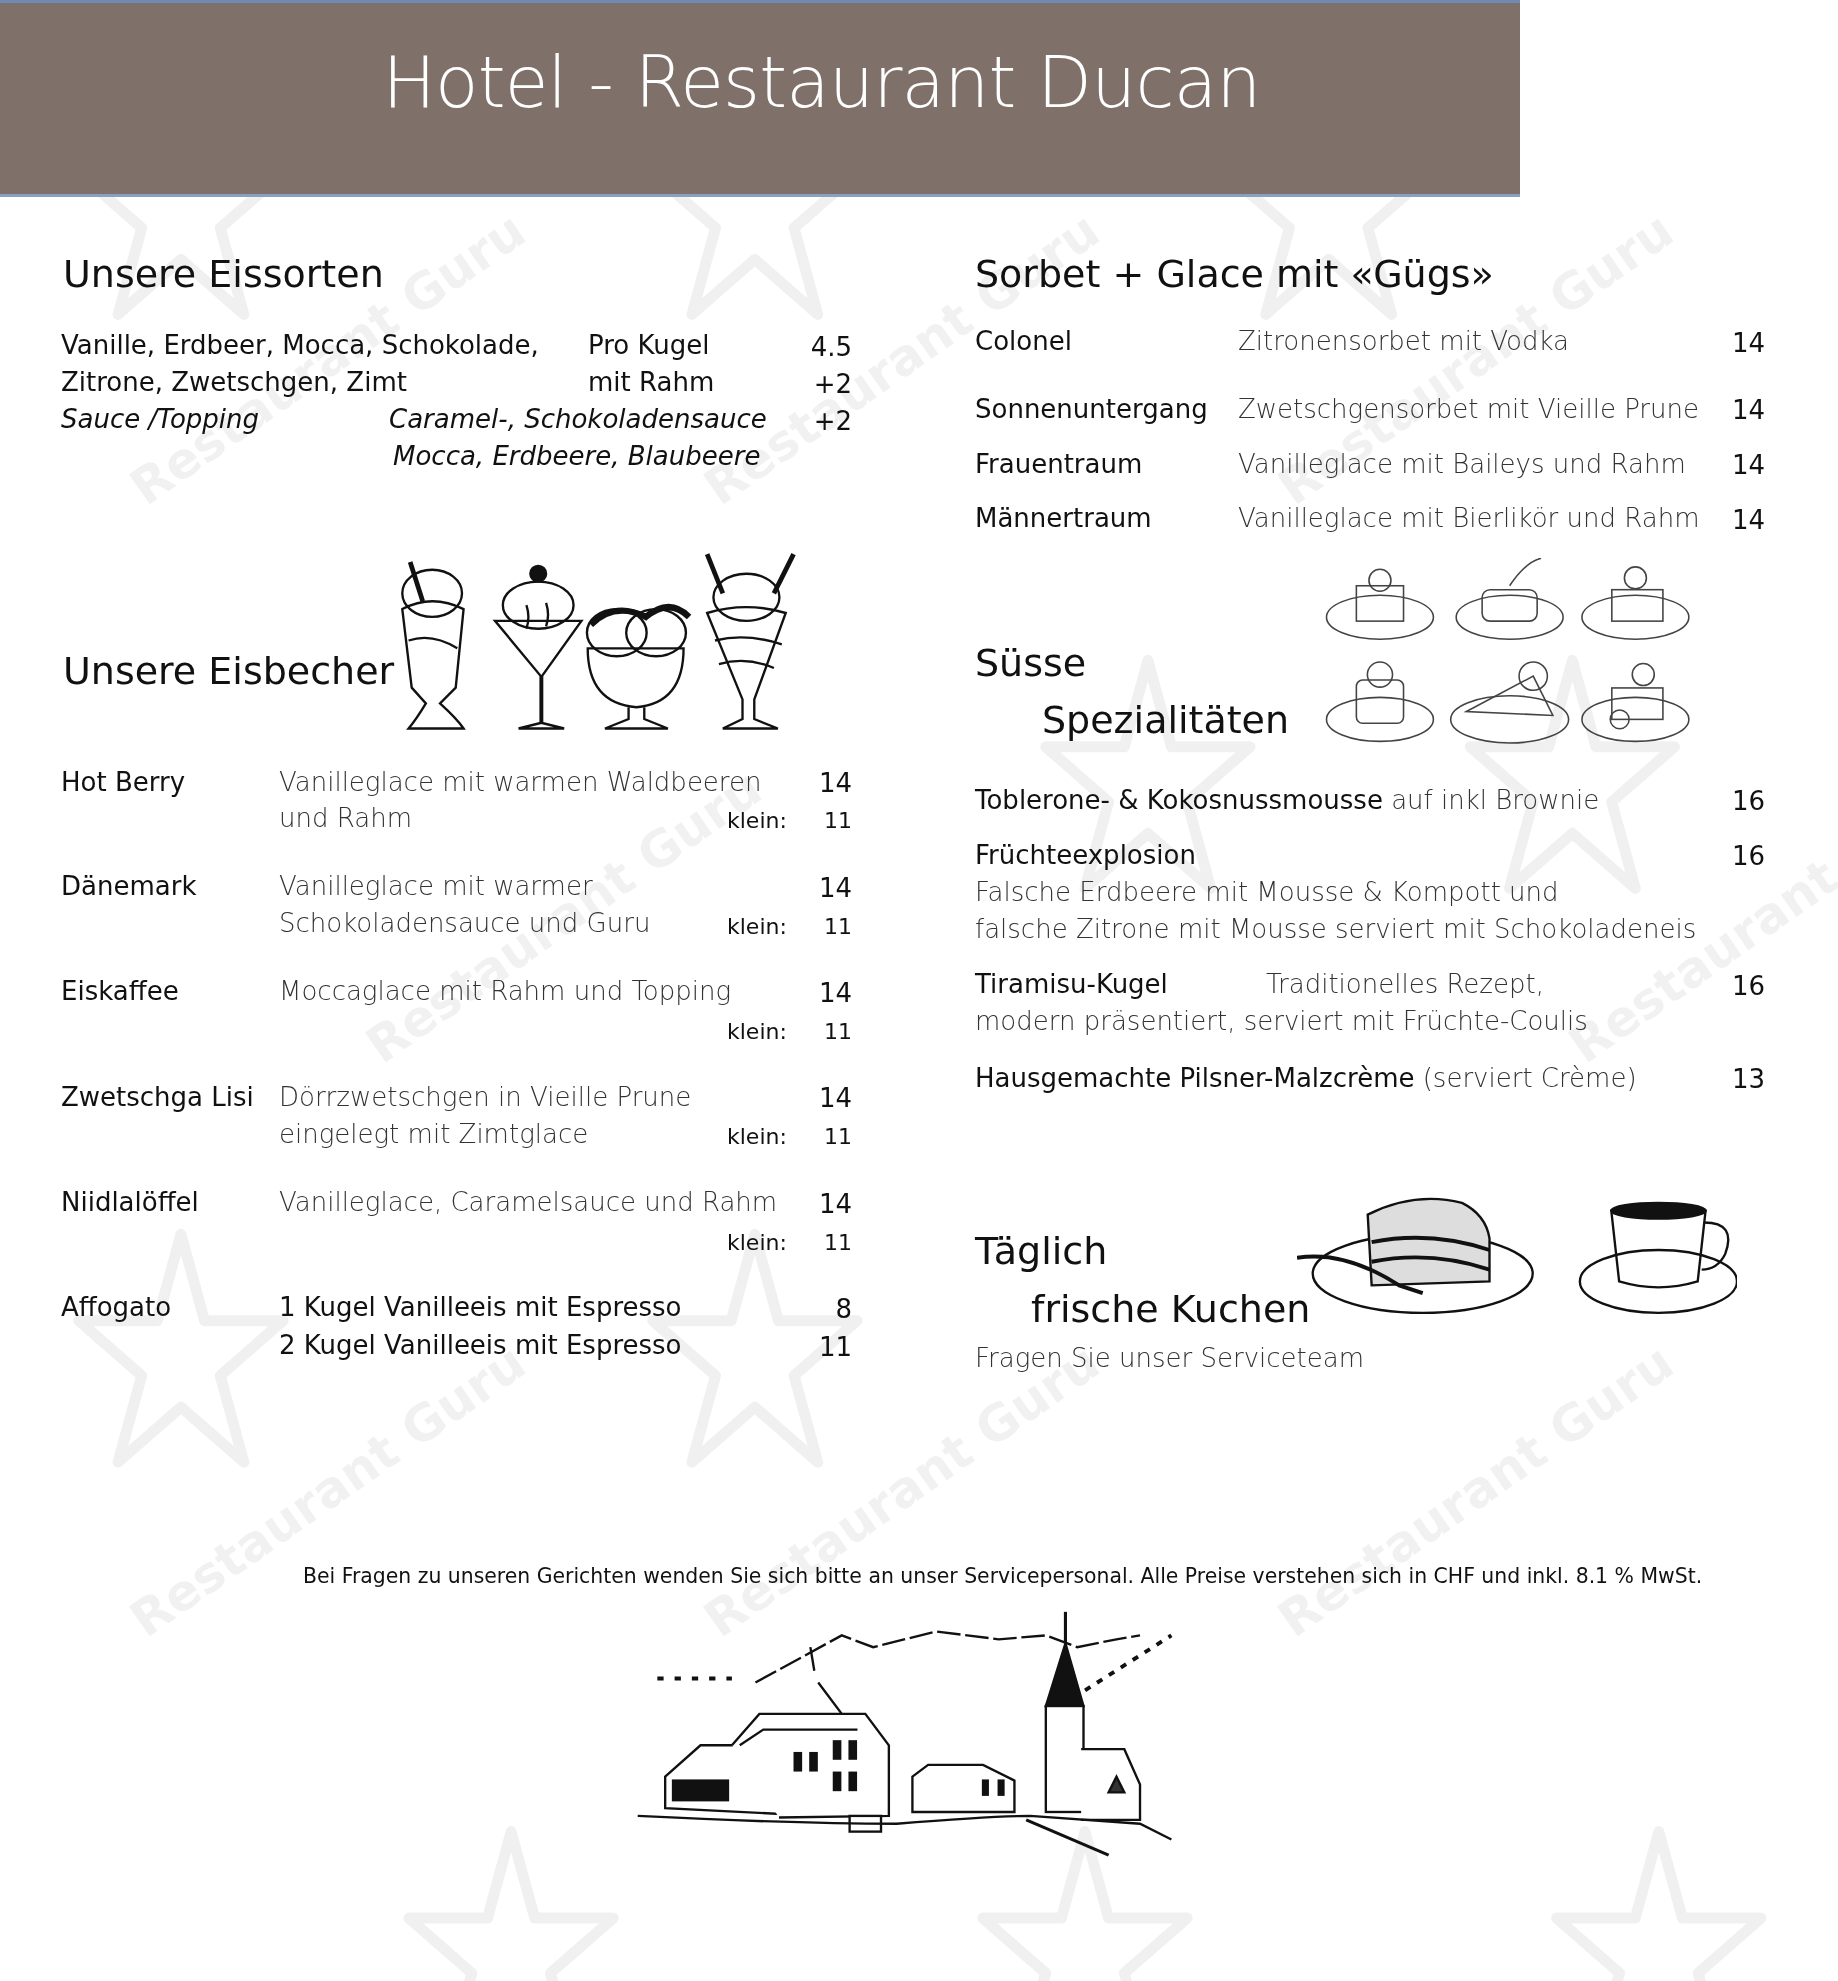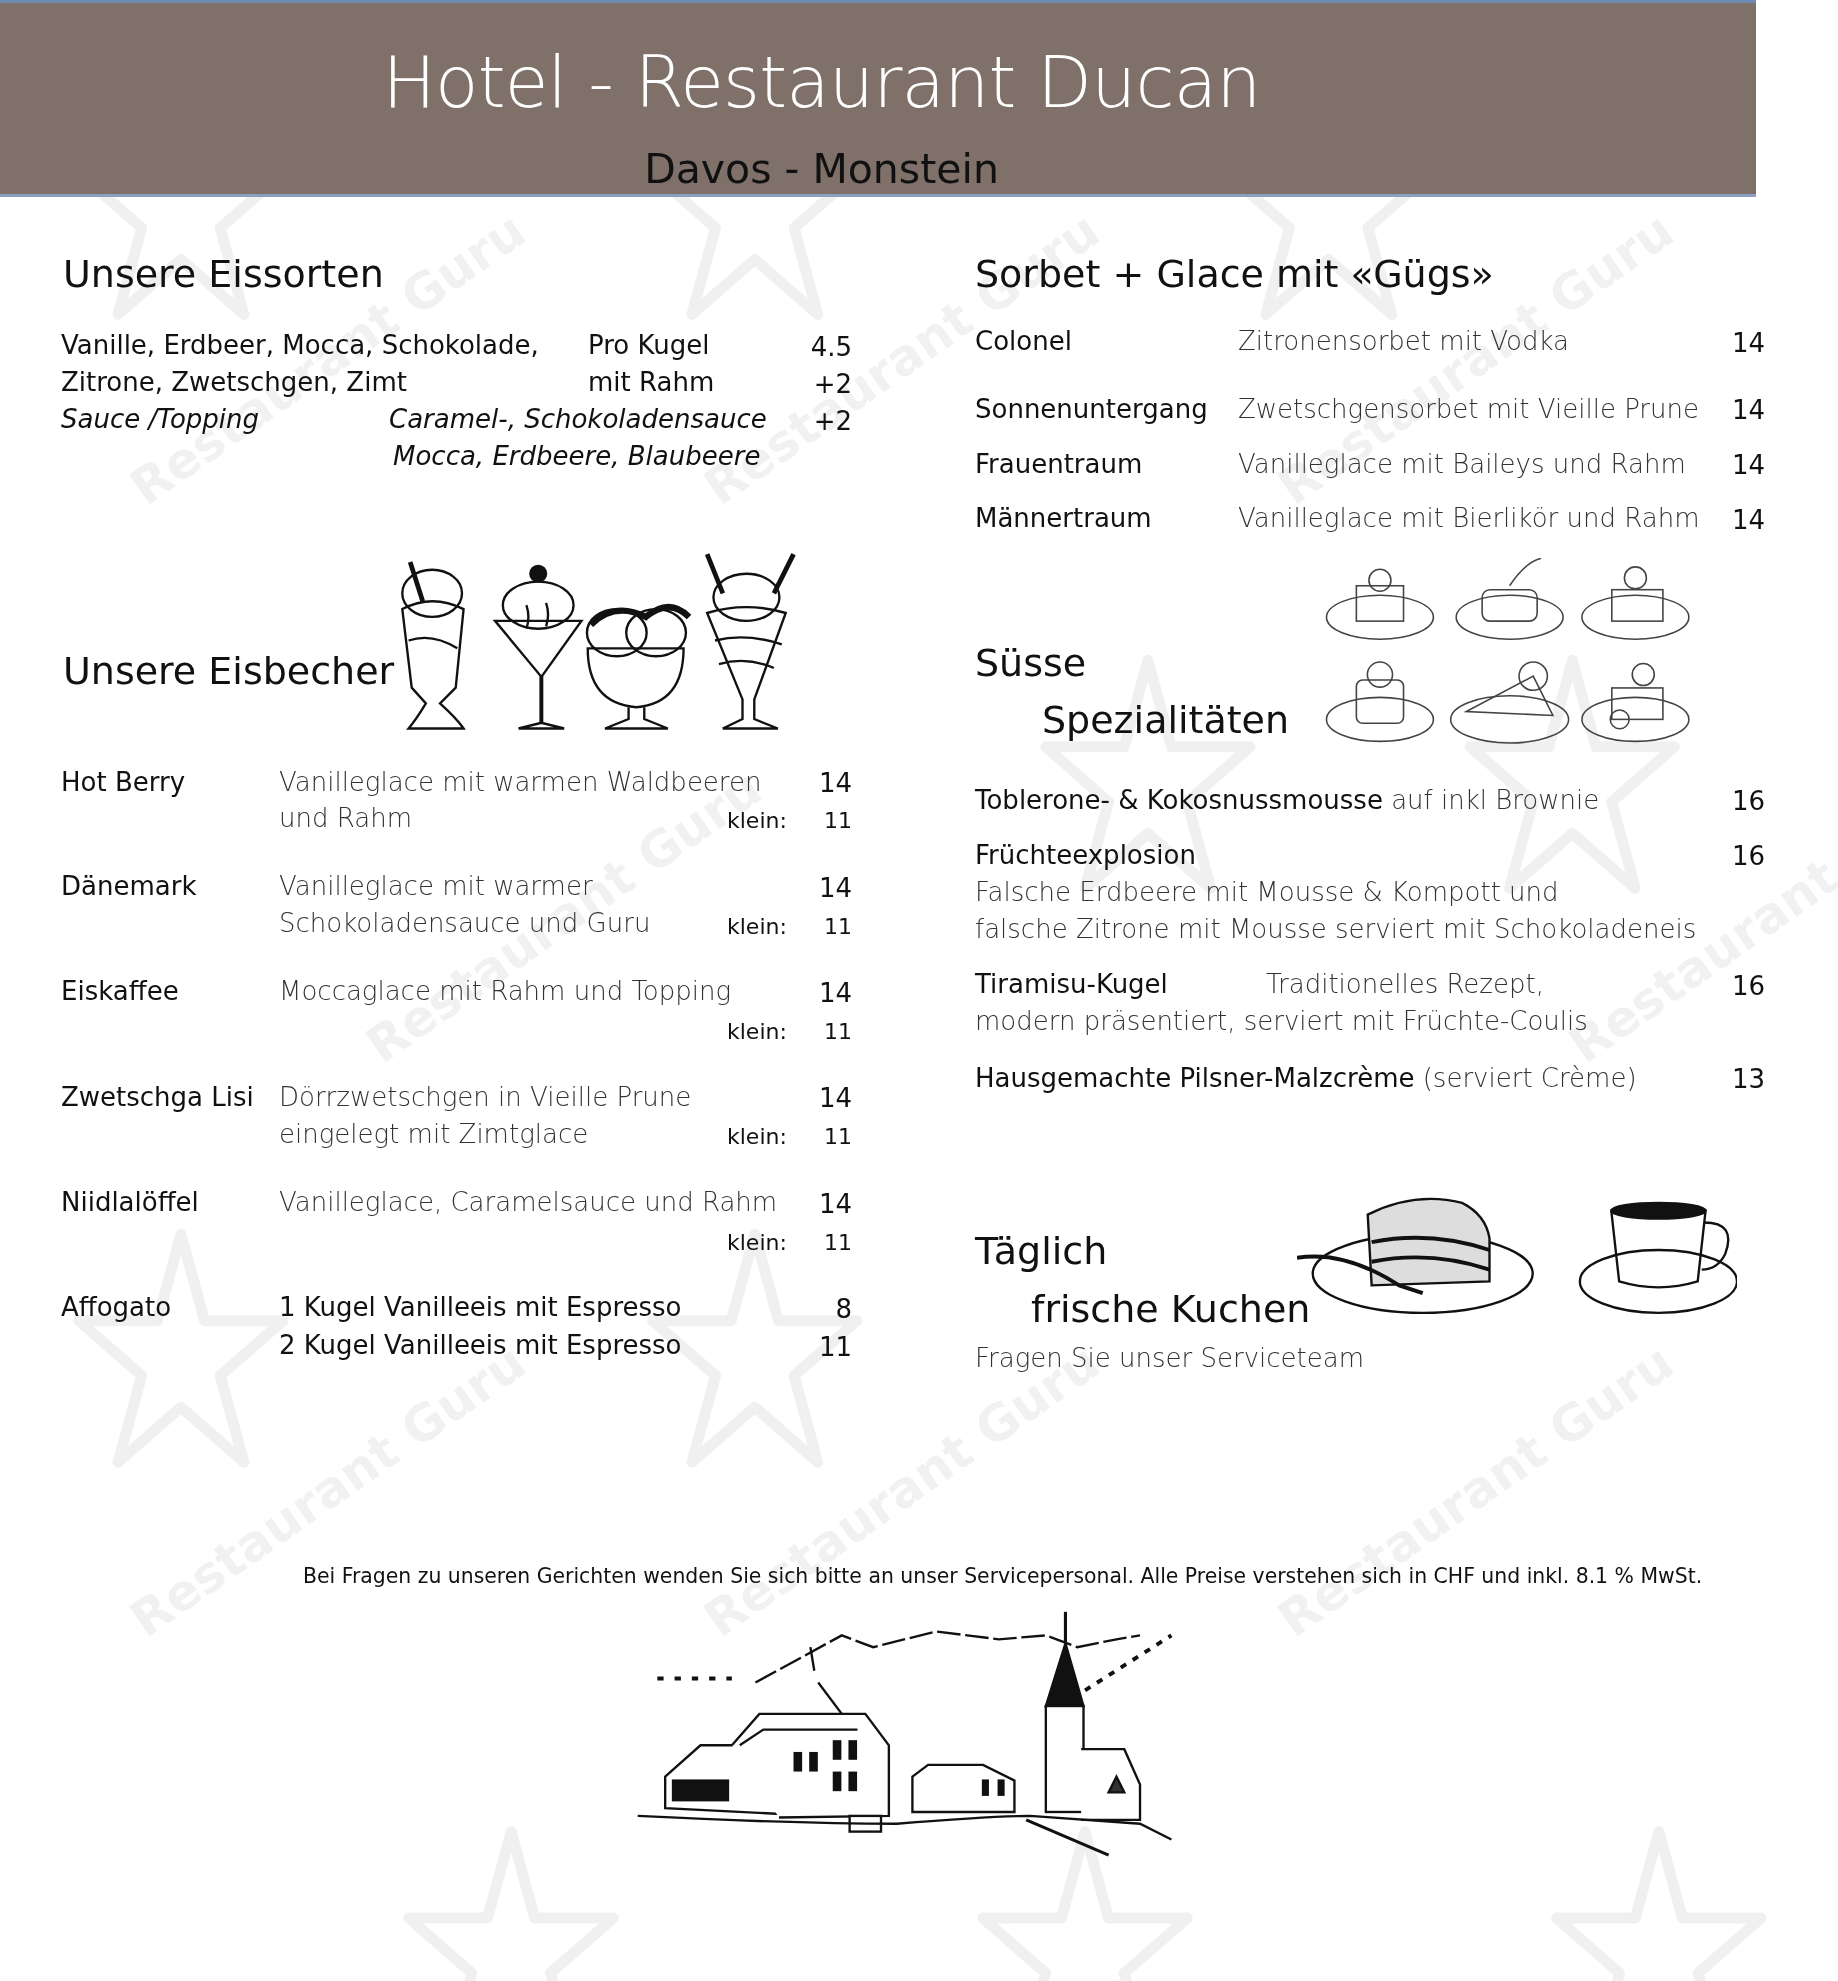--- a/index.html
+++ b/index.html
@@ -3,21 +3,21 @@
 <meta charset="utf-8">
 <style>
   html, body { margin: 0; padding: 0; }
   body {
     width: 1839px; height: 1981px; background: #ffffff; position: relative; overflow: hidden;
     font-family: "DejaVu Sans", "Liberation Sans", sans-serif; color: #111;
   }
   .abs { position: absolute; }
   
   .header {
-    position: absolute; left: 0; top: 0; width: 1756px; height: 197px;
+    position: absolute; left: 0; top: 0; width: 1520px; height: 197px;
     background: #7f706a; border-top: 3.1px solid #6f8bb3; border-bottom: 3.1px solid #8aa0c0;
     box-sizing: border-box;
   }
   .header-title {
     position: absolute; left: 0; width: 1643px; top: 38px; text-align: center;
     color: #fff; font-size: 71px; font-weight: 300; letter-spacing: -0.8px;
     font-family: "DejaVu Sans", sans-serif;
   }
   .header-sub {
     position: absolute; left: 0; width: 1643px; top: 142px; text-align: center;
@@ -59,21 +59,20 @@
     <path d="M1460 840 L1490 950 L1590 950 L1510 1020 L1540 1130 L1460 1060 L1380 1130 L1410 1020 L1330 950 L1430 950 Z"></path>
     <path d="M2000 840 L2030 950 L2130 950 L2050 1020 L2080 1130 L2000 1060 L1920 1130 L1950 1020 L1870 950 L1970 950 Z"></path>
     <path d="M650 2330 L680 2440 L780 2440 L700 2510 L730 2620 L650 2550 L570 2620 L600 2510 L520 2440 L620 2440 Z"></path>
     <path d="M1380 2330 L1410 2440 L1510 2440 L1430 2510 L1460 2620 L1380 2550 L1300 2620 L1330 2510 L1250 2440 L1350 2440 Z"></path>
     <path d="M2110 2330 L2140 2440 L2240 2440 L2160 2510 L2190 2620 L2110 2550 L2030 2620 L2060 2510 L1980 2440 L2080 2440 Z"></path>
   </g>
 </svg>
 
 <div class="header">
   <div class="header-title">Hotel - Restaurant Ducan</div>
-  <div class="header-sub">Davos - Monstein</div>
 </div>
 
 <div class="abs section-title" style="left:63px;top:252px;">Unsere Eissorten</div>
 
 <div>
   <div class="abs txt" style="left:61px;top:330px;">Vanille, Erdbeer, Mocca, Schokolade,</div>
   <div class="abs txt" style="left:588px;top:330px;">Pro Kugel</div>
   <div class="abs price txt" style="left:789px;top:332px;">4.5</div>
 
   <div class="abs txt" style="left:61px;top:367px;">Zitrone, Zwetschgen, Zimt</div>

